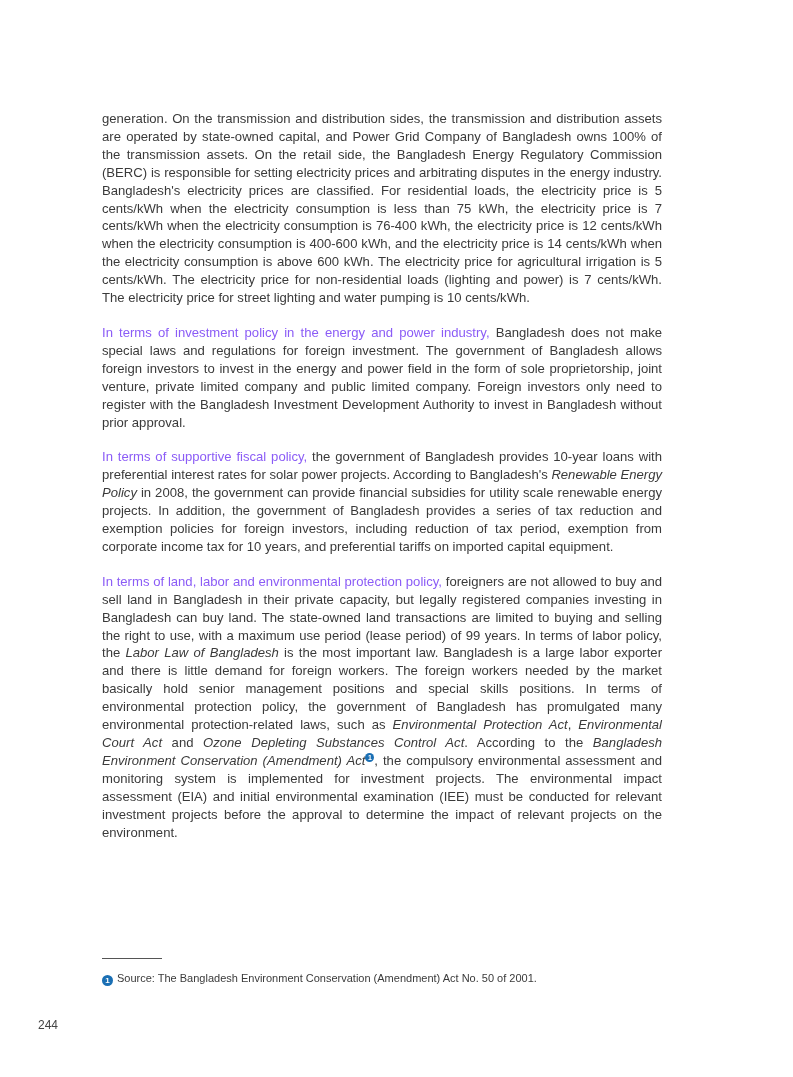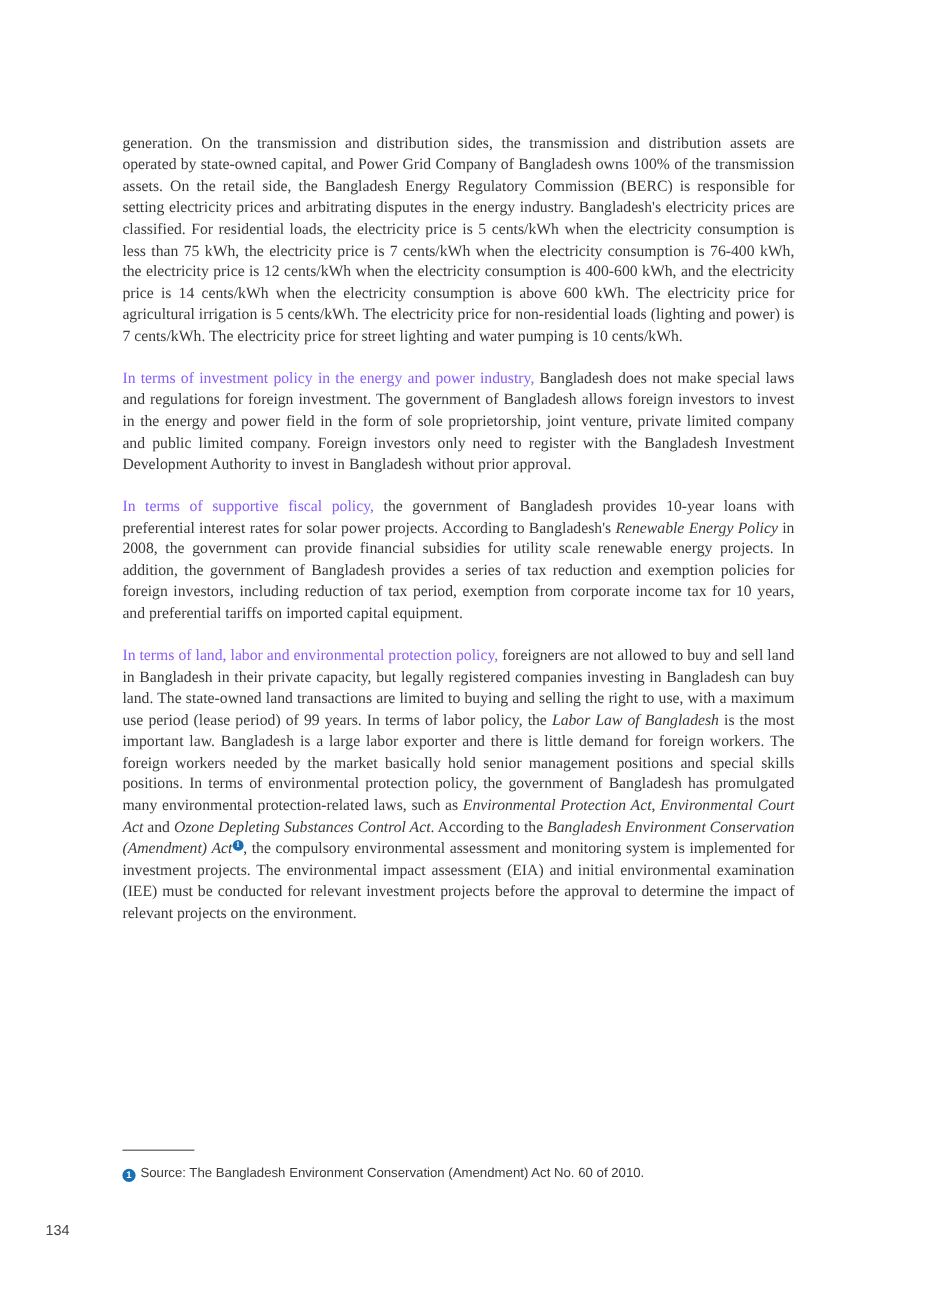--- a/index.html
+++ b/index.html
@@ -1,19 +1,19 @@
 <!DOCTYPE html>
 <html><head>
 <meta charset="utf-8">
 <style>
   html, body { margin: 0; padding: 0; background: #ffffff; }
   body { width: 793px; height: 1077px; position: relative; overflow: hidden;
          font-family: "Liberation Sans", sans-serif; color: #3a3a3a; }
   .content { position: absolute; left: 102px; top: 110px; width: 560px; }
-  p.para { margin: 0 0 17px 0; font-size: 13.1px; line-height: 17.9px; text-align: justify; font-family: Liberation Serif, serif; }
+  p.para { margin: 0 0 17px 0; font-size: 13.1px; line-height: 17.9px; text-align: justify; }
   .lead { color: #8b5cf6; }
   .fnmark { display: inline-block; width: 9px; height: 9px; border-radius: 50%;
             background: #1a6fb4; color: #fff; font-size: 7px; line-height: 9px;
             text-align: center; vertical-align: super; font-style: normal; font-weight: bold; }
   .footnote-rule { position: absolute; left: 102px; top: 958px; width: 60px; height: 1px; background: #555; }
   .footnote { position: absolute; left: 102px; top: 972px; font-size: 11px; color: #3a3a3a; }
   .footnote .fnmark { width: 11px; height: 11px; line-height: 11px; font-size: 8px; vertical-align: -1px; margin-right: 4px; }
   .page-number { position: absolute; left: 38px; top: 1018px; font-size: 12px; color: #444; }
 </style>
 </head>
@@ -24,16 +24,16 @@
 
   <p class="para"><span class="lead">In terms of investment policy in the energy and power industry,</span><span> Bangladesh does not make special laws and regulations for foreign investment. The government of Bangladesh allows foreign investors to invest in the energy and power field in the form of sole proprietorship, joint venture, private limited company and public limited company. Foreign investors only need to register with the Bangladesh Investment Development Authority to invest in Bangladesh without prior approval.</span></p>
 
   <p class="para"><span class="lead">In terms of supportive fiscal policy,</span><span> the government of Bangladesh provides 10-year loans with preferential interest rates for solar power projects. According to Bangladesh's </span><em>Renewable Energy Policy</em><span> in 2008, the government can provide financial subsidies for utility scale renewable energy projects. In addition, the government of Bangladesh provides a series of tax reduction and exemption policies for foreign investors, including reduction of tax period, exemption from corporate income tax for 10 years, and preferential tariffs on imported capital equipment.</span></p>
 
   <p class="para"><span class="lead">In terms of land, labor and environmental protection policy,</span><span> foreigners are not allowed to buy and sell land in Bangladesh in their private capacity, but legally registered companies investing in Bangladesh can buy land. The state-owned land transactions are limited to buying and selling the right to use, with a maximum use period (lease period) of 99 years. In terms of labor policy, the </span><em>Labor Law of Bangladesh</em><span> is the most important law. Bangladesh is a large labor exporter and there is little demand for foreign workers. The foreign workers needed by the market basically hold senior management positions and special skills positions. In terms of environmental protection policy, the government of Bangladesh has promulgated many environmental protection-related laws, such as </span><em>Environmental Protection Act</em><span>, </span><em>Environmental Court Act</em><span> and </span><em>Ozone Depleting Substances Control Act</em><span>. According to the </span><em>Bangladesh Environment Conservation (Amendment) Act</em><a class="fnmark">1</a><span>, the compulsory environmental assessment and monitoring system is implemented for investment projects. The environmental impact assessment (EIA) and initial environmental examination (IEE) must be conducted for relevant investment projects before the approval to determine the impact of relevant projects on the environment.</span></p>
 </div>
 
 <div class="footnote-rule"></div>
 <div class="footnote">
-  <span class="fnmark">1</span><span>Source: The Bangladesh Environment Conservation (Amendment) Act No. 60 of 2010.</span>
+  <span class="fnmark">1</span><span>Source: The Bangladesh Environment Conservation (Amendment) Act No. 50 of 2001.</span>
 </div>
 
-<div class="page-number">134</div>
+<div class="page-number">244</div>
 
 </body></html>

